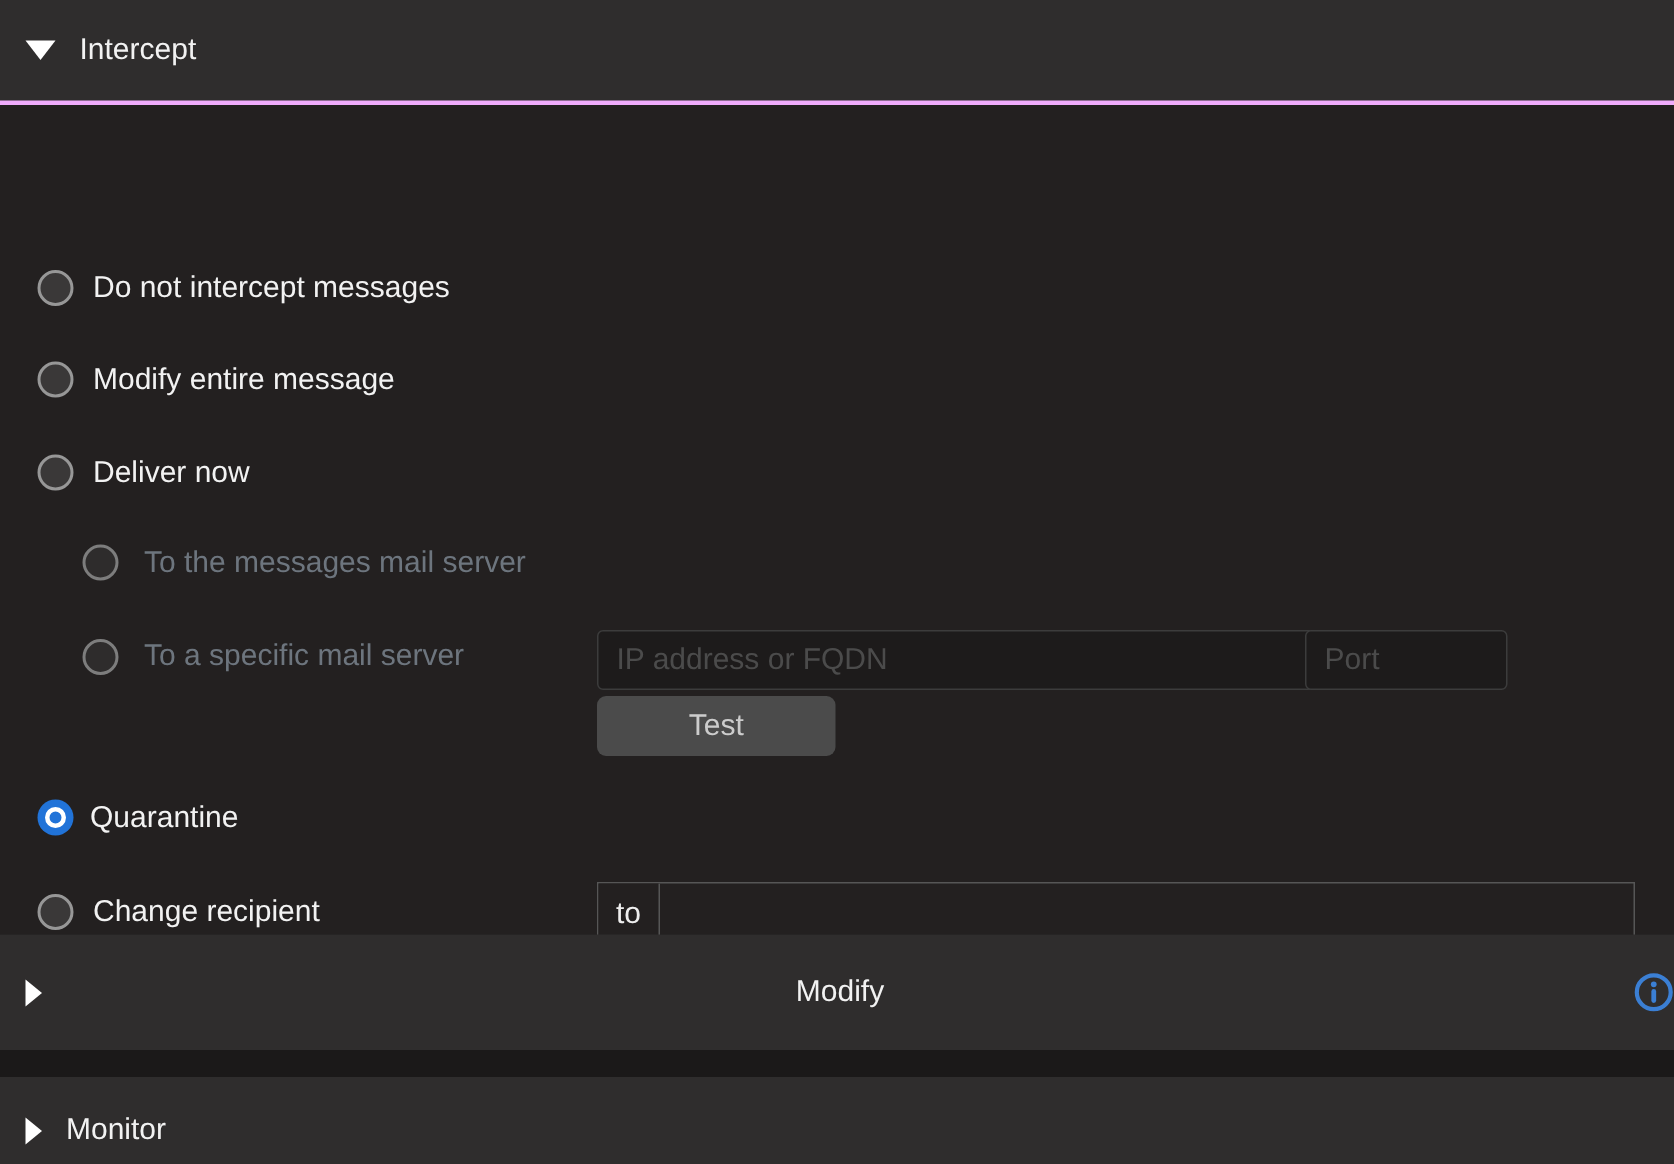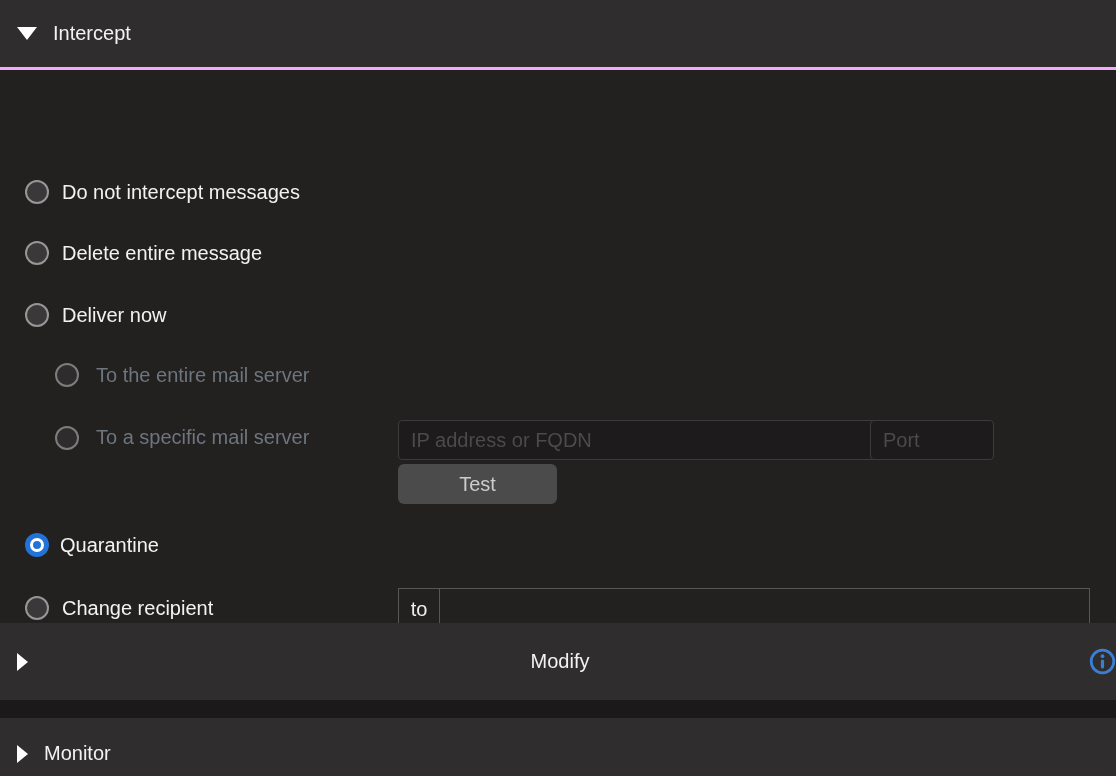--- a/index.html
+++ b/index.html
@@ -84,21 +84,21 @@
   .txt-input{
     position:absolute;box-sizing:border-box;
     background:#1d1b1b;
     border:1px solid #3c3c3c;border-radius:4px;
     color:#cccccc;font-size:20px;
     font-family:"Liberation Sans","DejaVu Sans",sans-serif;
     padding:0 12px;outline:none;
   }
   .txt-input::placeholder{color:#4b4b4b;opacity:1;}
   .ip-input{left:398px;top:350px;width:520px;height:40px;}
-  .port-input{left:870px;top:350px;width:124px;height:40px;}
+  .port-input{left:870px;top:350px;width:135px;height:40px;}
   .test-button{
     position:absolute;left:398px;top:394px;width:159px;height:40px;
     background:#4b4b4b;border:none;border-radius:6px;
     color:#cccccc;font-size:20px;
     font-family:"Liberation Sans","DejaVu Sans",sans-serif;
     cursor:pointer;
   }
   .to-group{
     position:absolute;left:398px;top:518px;width:692px;height:43px;
     box-sizing:border-box;
@@ -133,31 +133,31 @@
 
   <div class="content">
 
     <div class="opt-row row-do-not">
       <span class="radio"></span>
       <span>Do not intercept messages</span>
     </div>
 
     <div class="opt-row row-delete">
       <span class="radio"></span>
-      <span>Delete entire message</span>
+      <span>Modify entire message</span>
     </div>
 
     <div class="opt-row row-deliver">
       <span class="radio"></span>
       <span>Deliver now</span>
     </div>
 
     <div class="opt-row opt-sub row-default-server">
       <span class="radio"></span>
-      <span>To the entire mail server</span>
+      <span>To the messages mail server</span>
     </div>
 
     <div class="opt-row opt-sub row-specific-server">
       <span class="radio"></span>
       <span class="wrap-label">To a specific mail server</span>
     </div>
 
     <input class="txt-input ip-input" type="text" placeholder="IP address or FQDN" style="">
     <input class="txt-input port-input" type="text" placeholder="Port" style="">
     <button class="test-button">Test</button>

